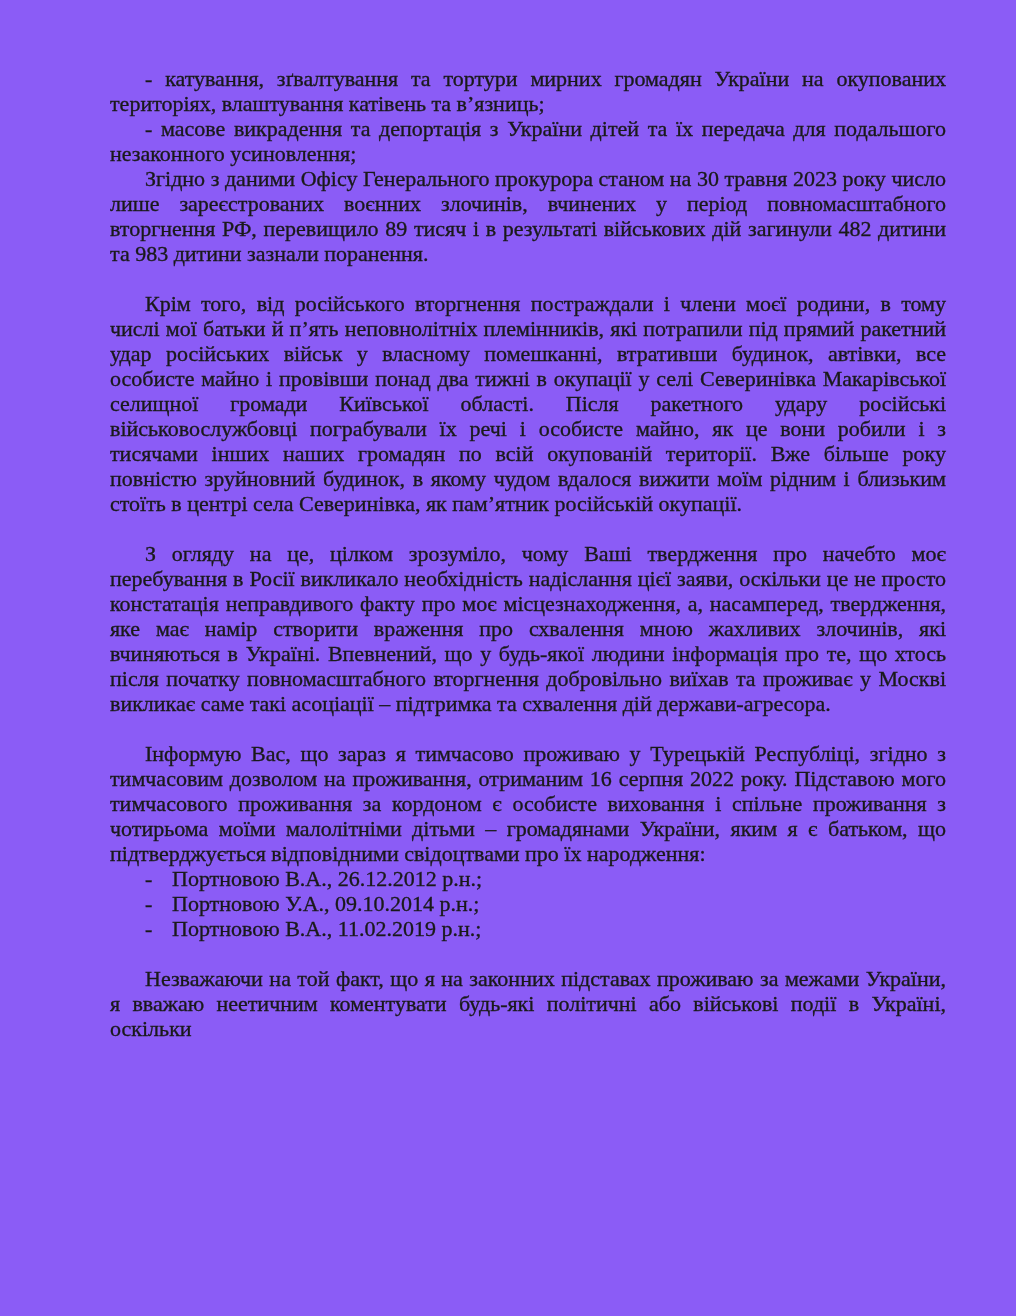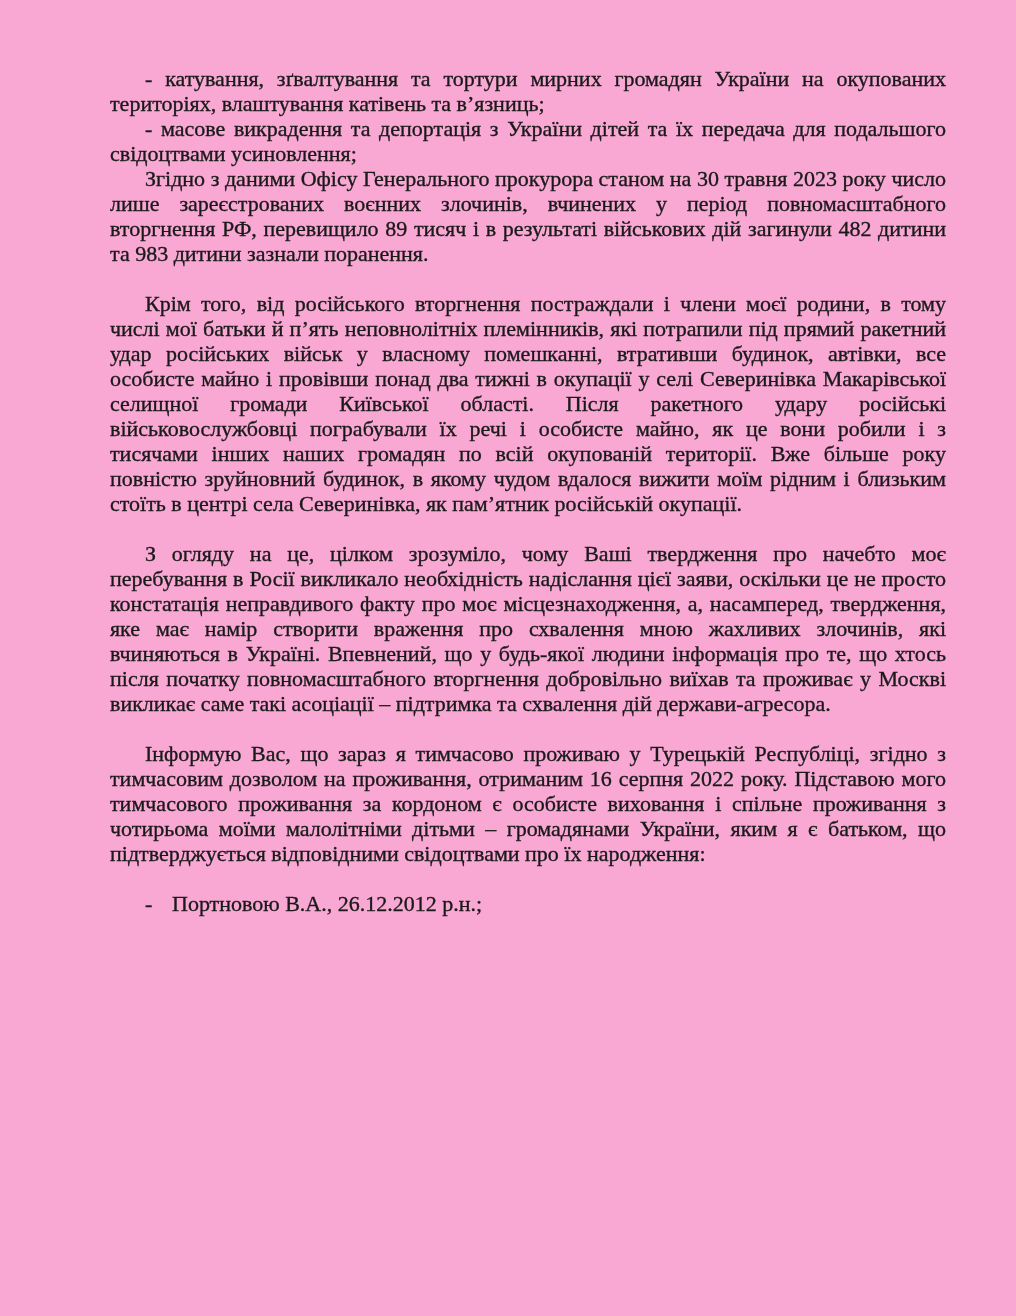--- a/index.html
+++ b/index.html
@@ -4,21 +4,21 @@
 <style>
   html, body {
     margin: 0;
     padding: 0;
     background: #ffffff;
   }
   .page {
     position: relative;
     width: 1016px;
     height: 1316px;
-    background: #f9a8d4;
+    background: #8b5cf6;
     overflow: hidden;
     font-family: "Liberation Serif", "DejaVu Serif", serif;
     color: #1a1a1a;
   }
   .content {
     position: absolute;
     left: 110px;
     top: 66px;
     width: 836px;
     font-size: 22px;
@@ -28,48 +28,50 @@
   }
   .content p {
     margin: 0;
     padding: 0;
     text-indent: 35px;
   }
   .spaced {
     margin-top: 25px !important;
   }
   .children {
-    margin-top: 25px;
   }
   .child-item {
     text-indent: 0 !important;
     padding-left: 35px !important;
     text-align: left;
   }
   .li-dash {
     display: inline-block;
     width: 27px;
   }
 </style>
 </head>
 <body>
 
 <div class="page">
   <div class="content">
 
     <p class="para">- катування, зґвалтування та тортури мирних громадян України на окупованих територіях, влаштування катівень та в’язниць;</p>
-    <p class="para">- масове викрадення та депортація з України дітей та їх передача для подальшого свідоцтвами усиновлення;</p>
+    <p class="para">- масове викрадення та депортація з України дітей та їх передача для подальшого незаконного усиновлення;</p>
 
     <p class="para">Згідно з даними Офісу Генерального прокурора станом на 30 травня 2023 року число лише зареєстрованих воєнних злочинів, вчинених у період повномасштабного вторгнення РФ, перевищило 89 тисяч і в результаті військових дій загинули 482 дитини та 983 дитини зазнали поранення.</p>
 
     <p class="para spaced">Крім того, від російського вторгнення постраждали і члени моєї родини, в тому числі мої батьки й п’ять неповнолітніх племінників, які потрапили під прямий ракетний удар російських військ у власному помешканні, втративши будинок, автівки, все особисте майно і провівши понад два тижні в окупації у селі Северинівка Макарівської селищної громади Київської області. Після ракетного удару російські військовослужбовці пограбували їх речі і особисте майно, як це вони робили і з тисячами інших наших громадян по всій окупованій території. Вже більше року повністю зруйновний будинок, в якому чудом вдалося вижити моїм рідним і близьким стоїть в центрі села Северинівка, як пам’ятник російській окупації.</p>
 
     <p class="para spaced">З огляду на це, цілком зрозуміло, чому Ваші твердження про начебто моє перебування в Росії викликало необхідність надіслання цієї заяви, оскільки це не просто констатація неправдивого факту про моє місцезнаходження, а, насамперед, твердження, яке має намір створити враження про схвалення мною жахливих злочинів, які вчиняються в Україні. Впевнений, що у будь-якої людини інформація про те, що хтось після початку повномасштабного вторгнення добровільно виїхав та проживає у Москві викликає саме такі асоціації – підтримка та схвалення дій держави-агресора.</p>
 
     <p class="para spaced">Інформую Вас, що зараз я тимчасово проживаю у Турецькій Республіці, згідно з тимчасовим дозволом на проживання, отриманим 16 серпня 2022 року. Підставою мого тимчасового проживання за кордоном є особисте виховання і спільне проживання з чотирьома моїми малолітніми дітьми – громадянами України, яким я є батьком, що підтверджується відповідними свідоцтвами про їх народження:</p>
 
     <div class="children">
       <p class="child-item"><span class="li-dash">-</span><span>Портновою В.А., 26.12.2012 р.н.;</span></p>
+      <p class="child-item"><span class="li-dash">-</span><span>Портновою У.А., 09.10.2014 р.н.;</span></p>
+      <p class="child-item"><span class="li-dash">-</span><span>Портновою В.А., 11.02.2019 р.н.;</span></p>
     </div>
 
+    <p class="para spaced">Незважаючи на той факт, що я на законних підставах проживаю за межами України, я вважаю неетичним коментувати будь-які політичні або військові події в Україні, оскільки</p>
 
   </div>
 </div>
 
 </body></html>

